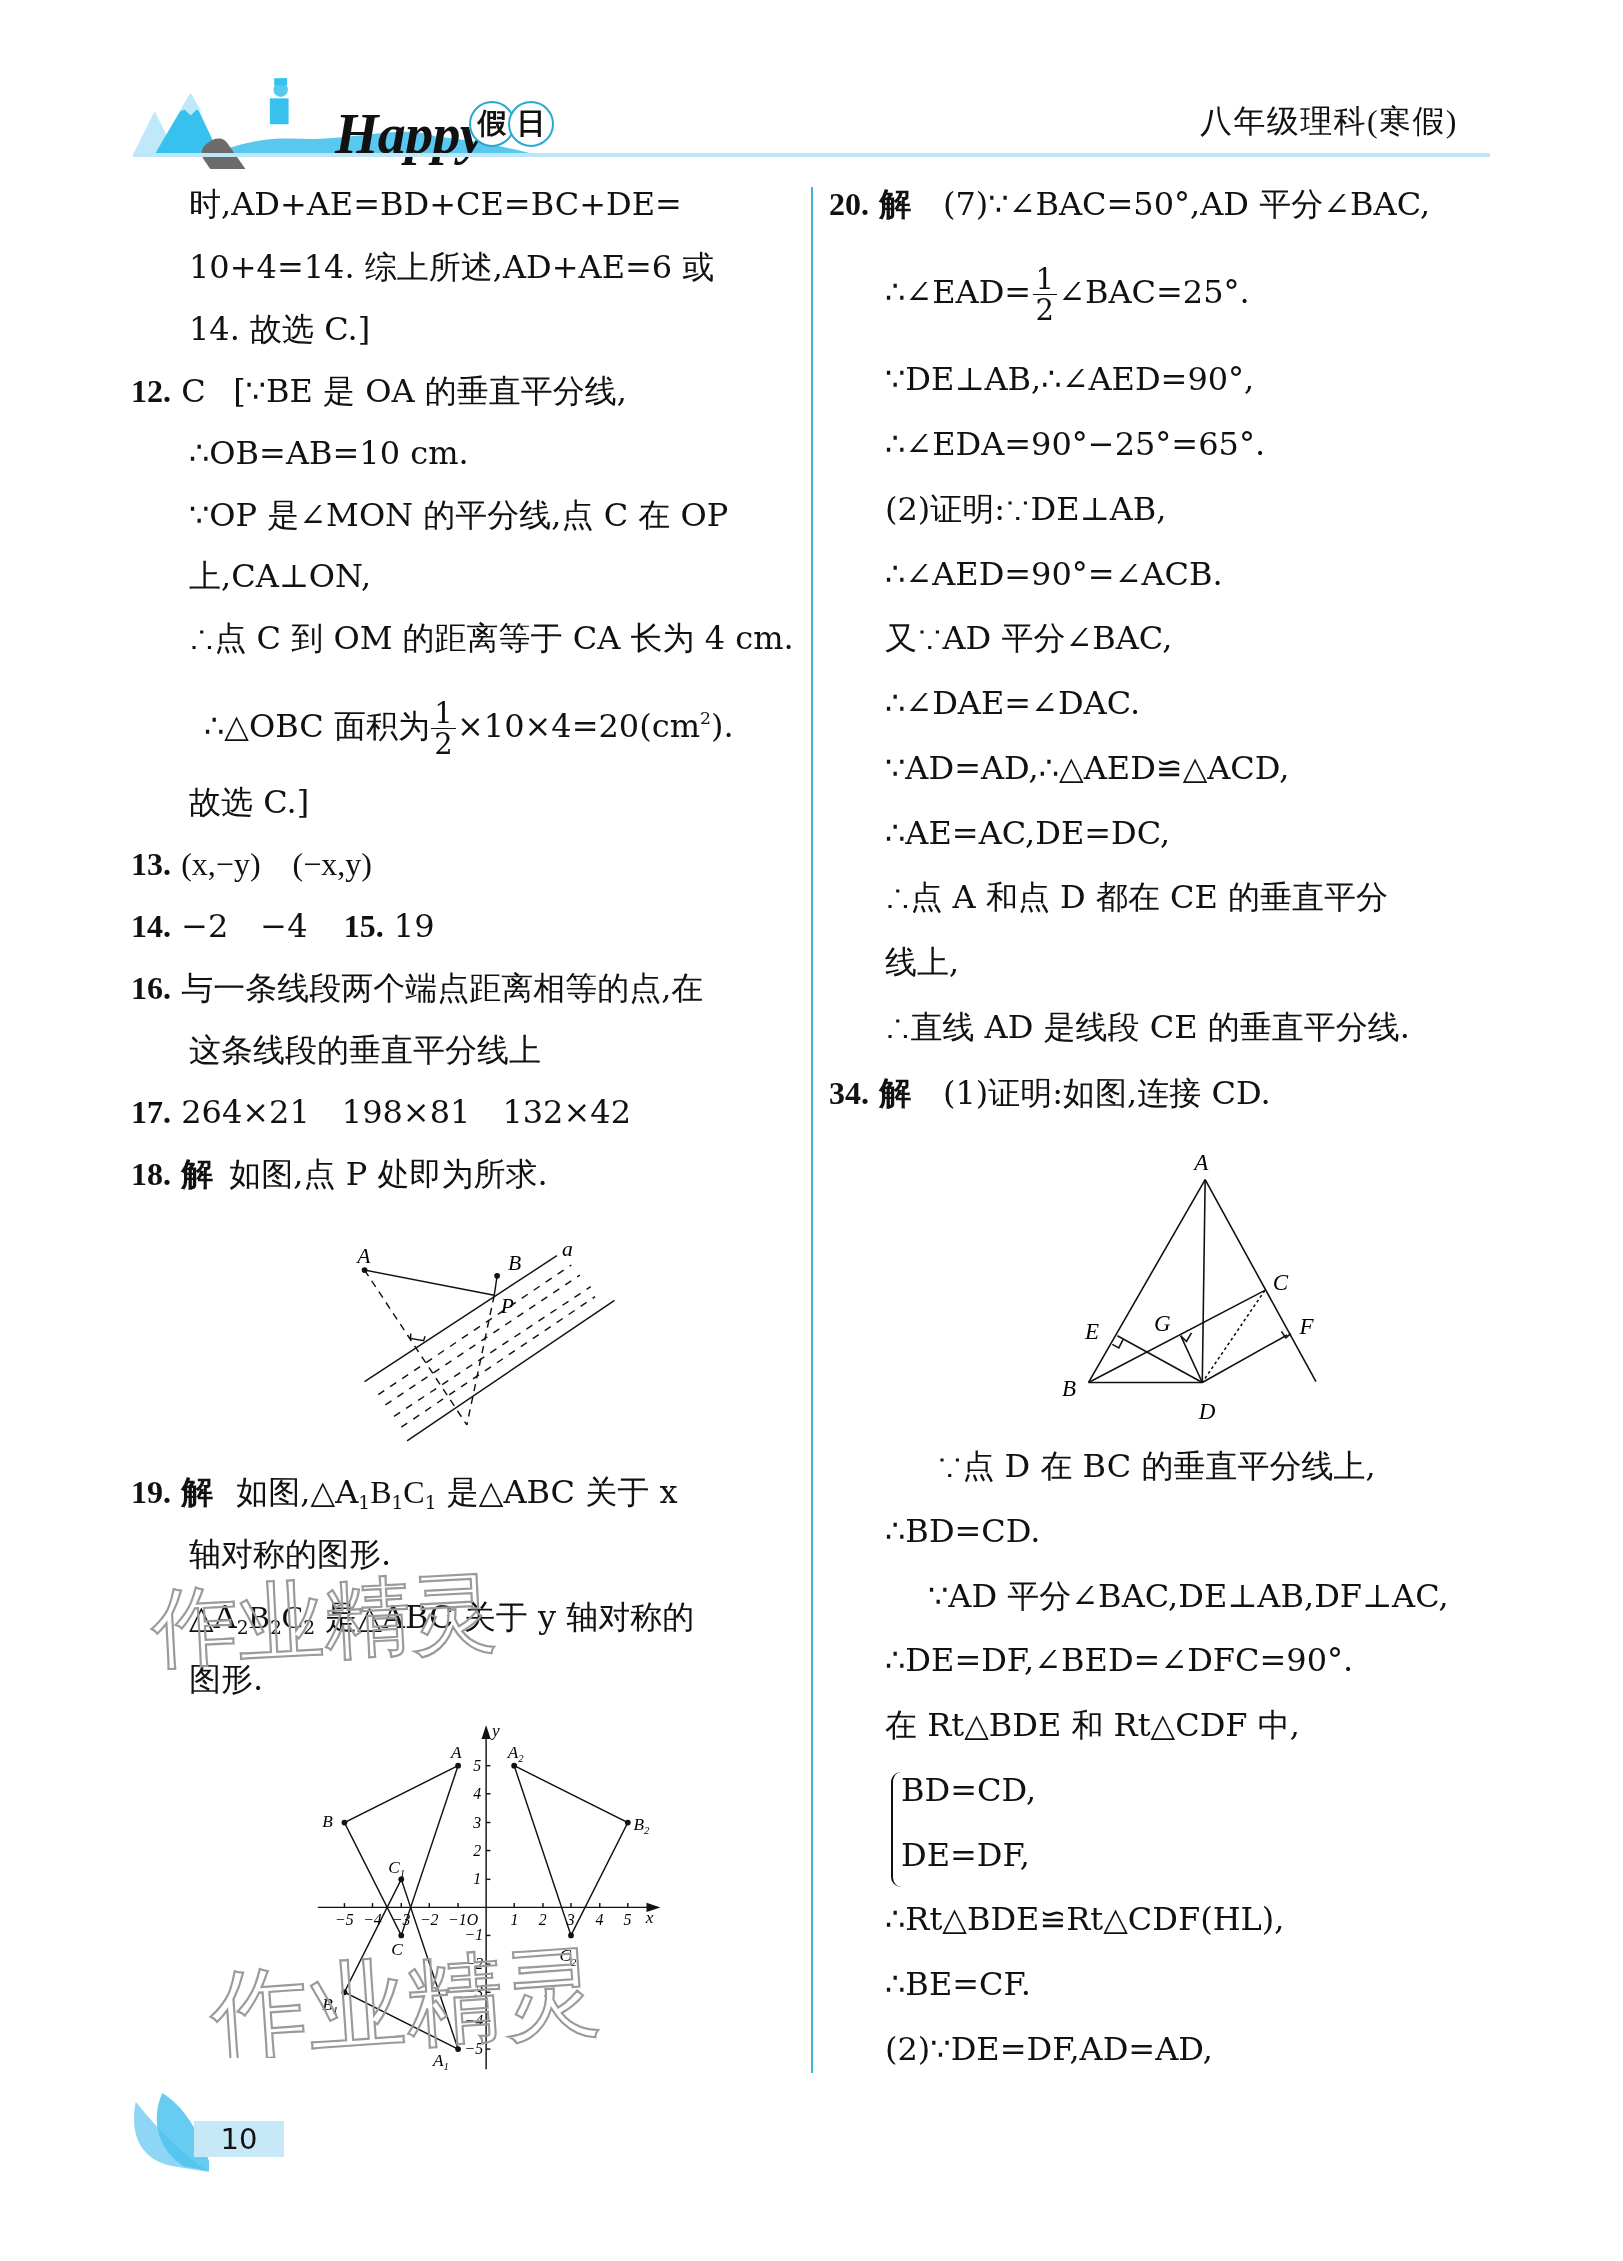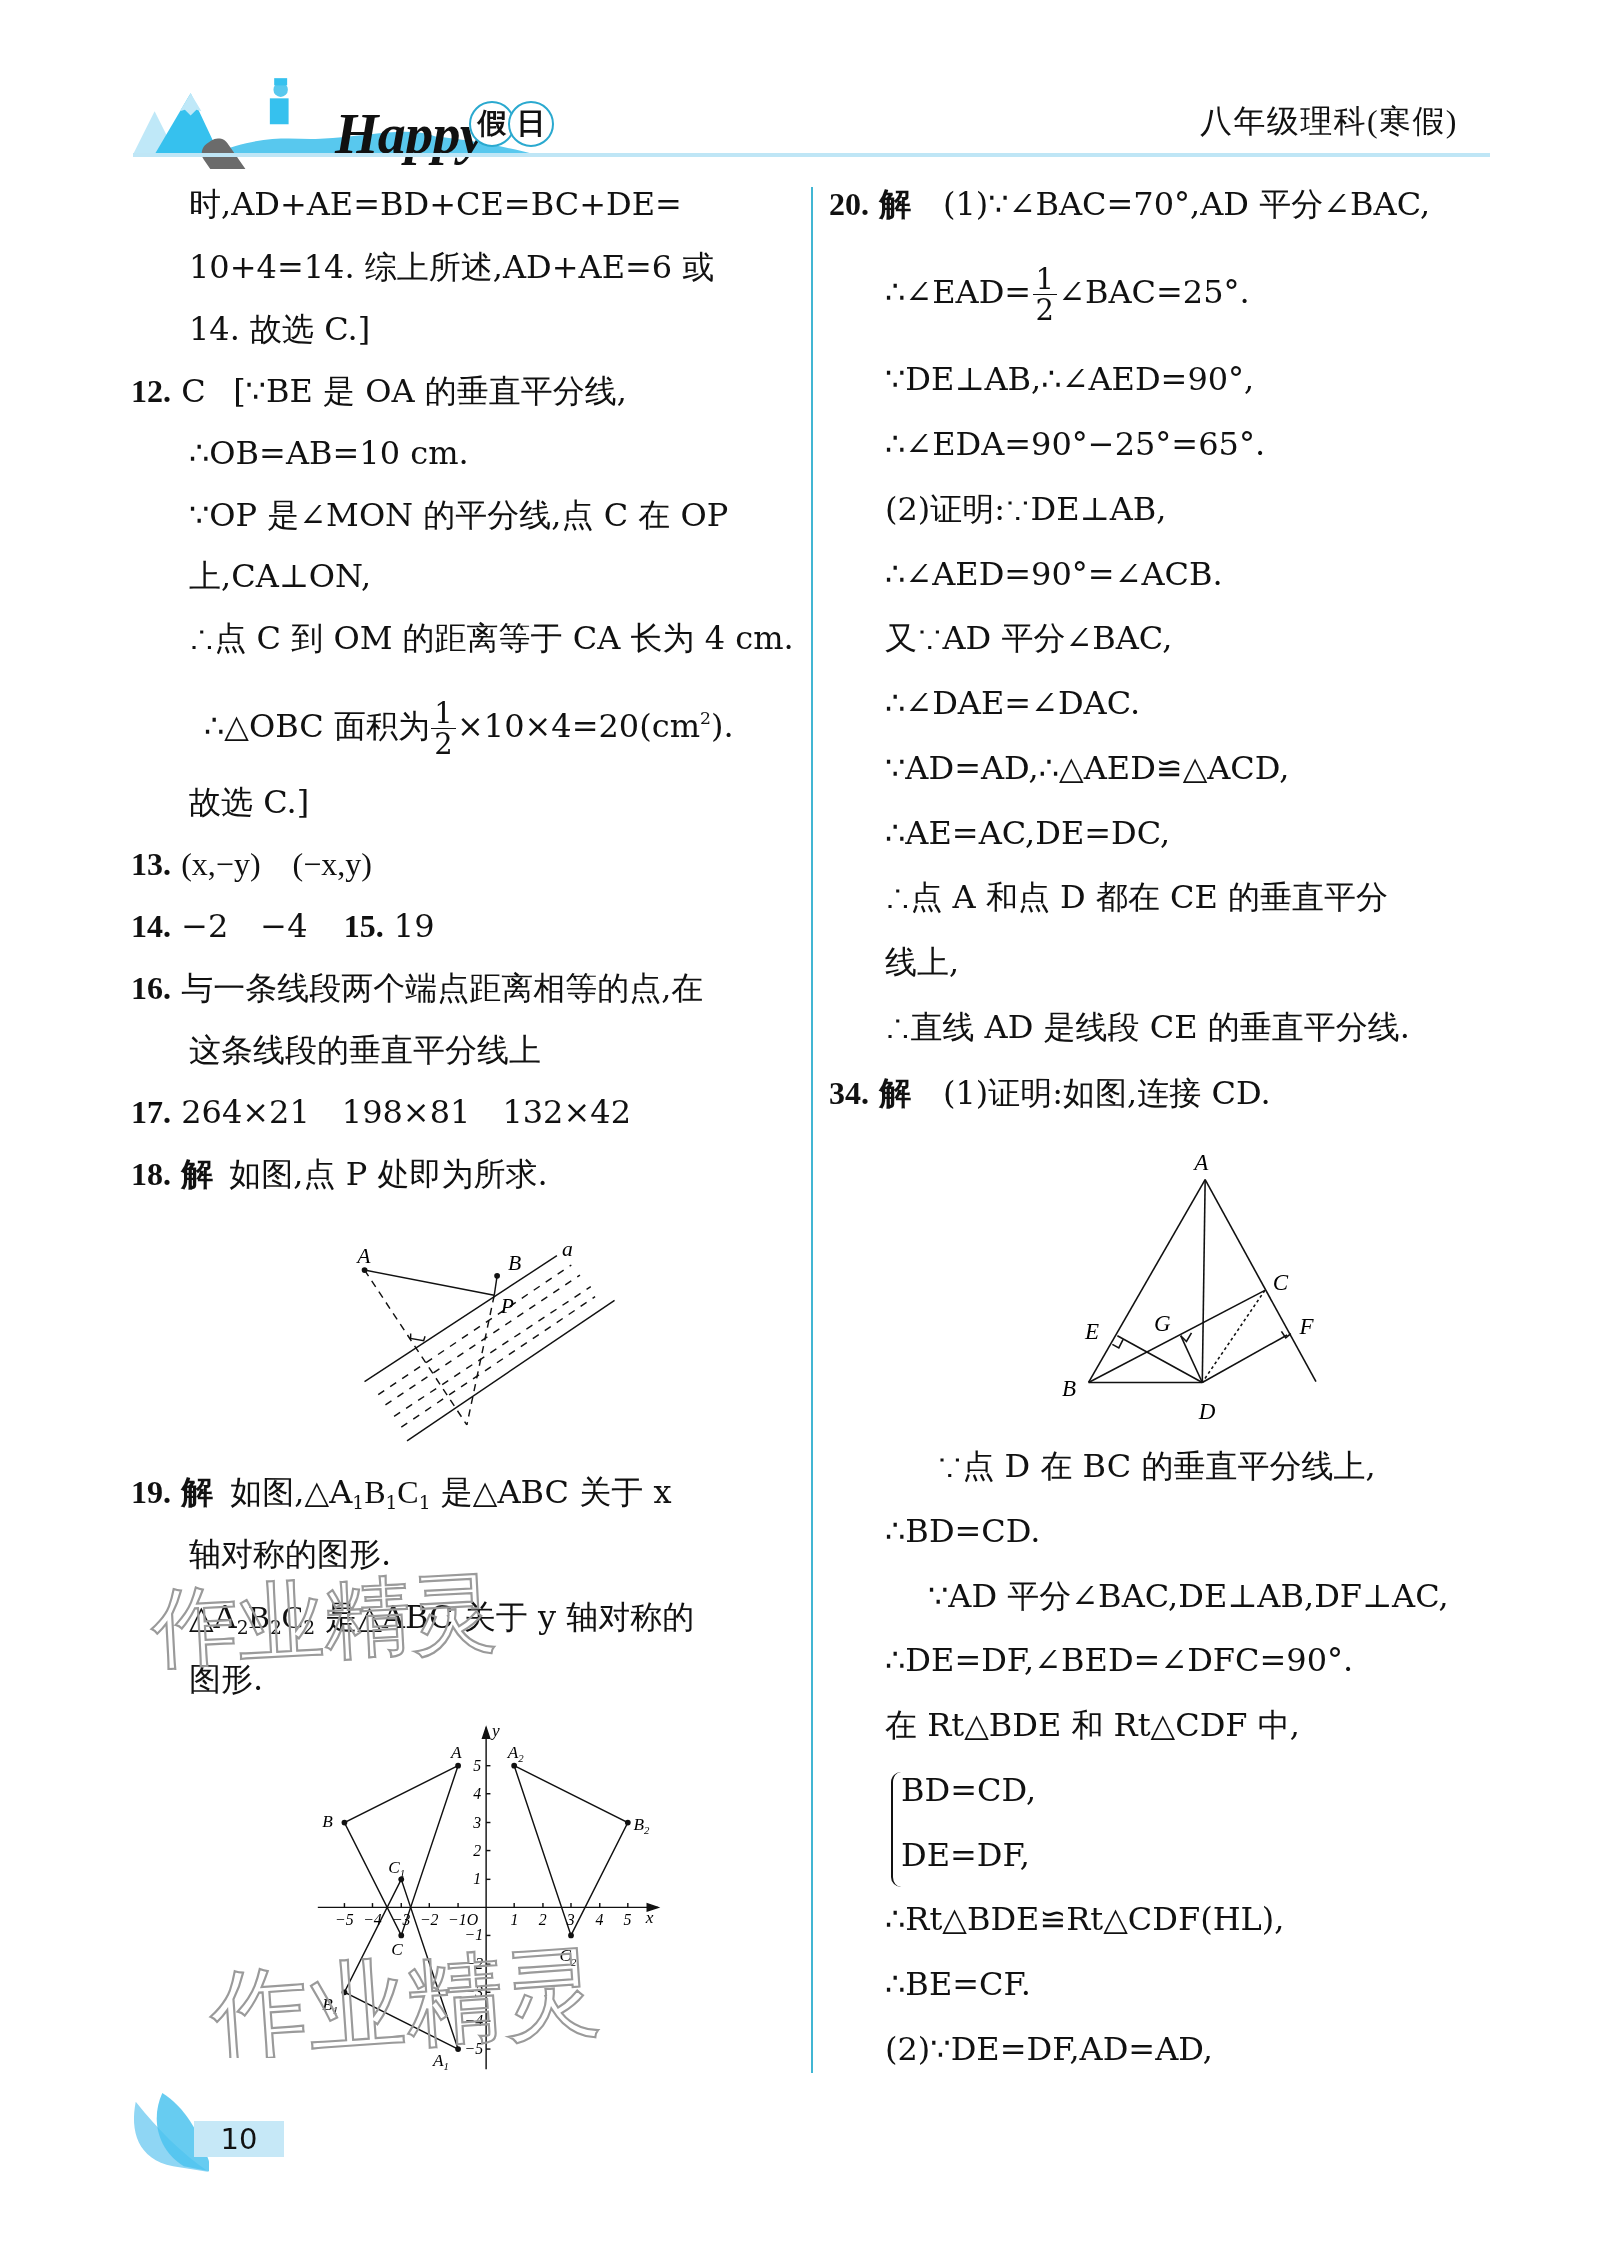--- a/index.html
+++ b/index.html
@@ -120,21 +120,21 @@
     <polyline points="130,163 130,170 148,173 150,167" fill="none" stroke="#111" stroke-width="2"></polyline>
     <text x="56" y="65" font-size="30">A</text>
     <text x="265" y="75" font-size="30">B</text>
     <text x="255" y="135" font-size="30">P</text>
     <text x="340" y="55" font-size="30">a</text>
   </svg>
 
   <div class="line" style="left:131px;top:1474px">
     <span class="num">19.</span>
     <span class="num">解</span>
-    <span style="margin-left:7px">如图,△A</span><span class="sub">1</span><span class="it">B</span><span class="sub">1</span><span class="it">C</span><span class="sub">1</span>
+    <span style="margin-left:13px">如图,△A</span><span class="sub">1</span><span class="it">B</span><span class="sub">1</span><span class="it">C</span><span class="sub">1</span>
     <span>是△ABC 关于 x</span>
   </div>
   <div class="line" style="left:189px;top:1536px">轴对称的图形.</div>
   <div class="line" style="left:189px;top:1599px">
     <span>△A</span><span class="sub">2</span><span class="it">B</span><span class="sub">2</span><span class="it">C</span><span class="sub">2</span>
     <span>是△ABC 关于 y 轴对称的</span>
   </div>
   <div class="line" style="left:189px;top:1661px">图形.</div>
 
   <svg class="abs" style="left:302px;top:1706px" width="374" height="374" viewBox="0 0 520 520">
@@ -227,21 +227,21 @@
   </svg>
   <svg class="abs" style="left:202px;top:1936px" width="403" height="122" viewBox="0 0 560 170">
     <text x="10" y="140" font-size="136" class="watermark" transform="rotate(-4 280 85)">作业精灵</text>
   </svg>
 </div>
 
 <div>
   <div class="line" style="left:829px;top:186px">
     <span class="num">20.</span>
     <span class="num">解</span>
-    <span style="margin-left:21.6px">(1)∵∠BAC=70°,AD 平分∠BAC,</span>
+    <span style="margin-left:21.6px">(7)∵∠BAC=50°,AD 平分∠BAC,</span>
   </div>
   <div class="line" style="left:885px;top:258px;line-height:69px">
     <span>∴∠EAD=</span><span class="frac"><span class="top">1</span><span>2</span></span><span>∠BAC=25°.</span>
   </div>
   <div class="line" style="left:885px;top:361px">∵DE⊥AB,∴∠AED=90°,</div>
   <div class="line" style="left:885px;top:426px">∴∠EDA=90°−25°=65°.</div>
   <div class="line" style="left:885px;top:491px">(2)证明:∵DE⊥AB,</div>
   <div class="line" style="left:885px;top:556px">∴∠AED=90°=∠ACB.</div>
   <div class="line" style="left:885px;top:620px">又∵AD 平分∠BAC,</div>
   <div class="line" style="left:885px;top:685px">∴∠DAE=∠DAC.</div>

